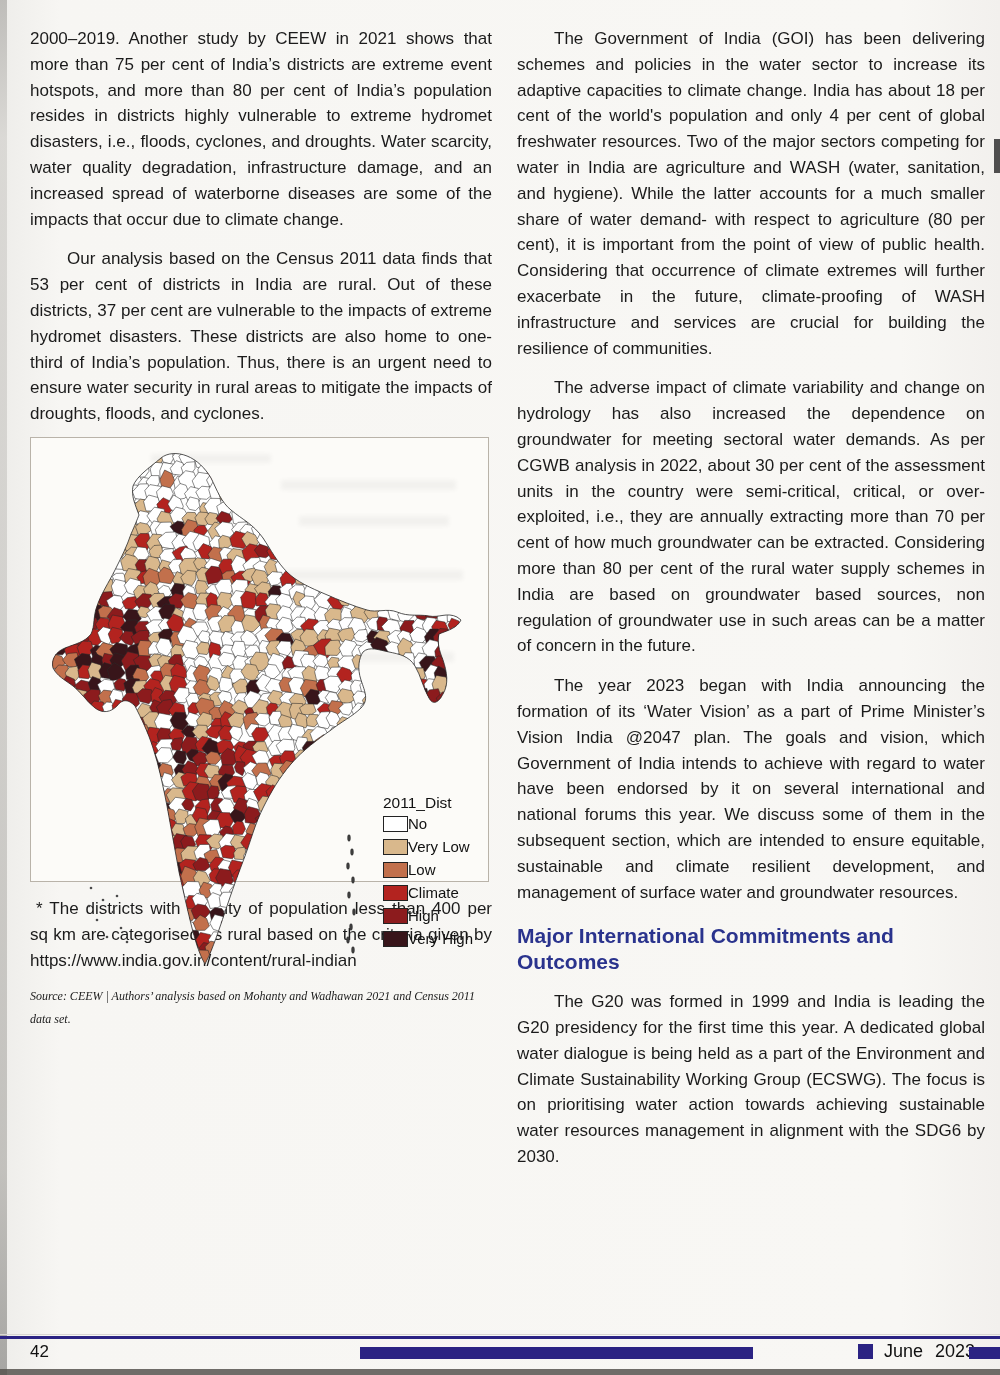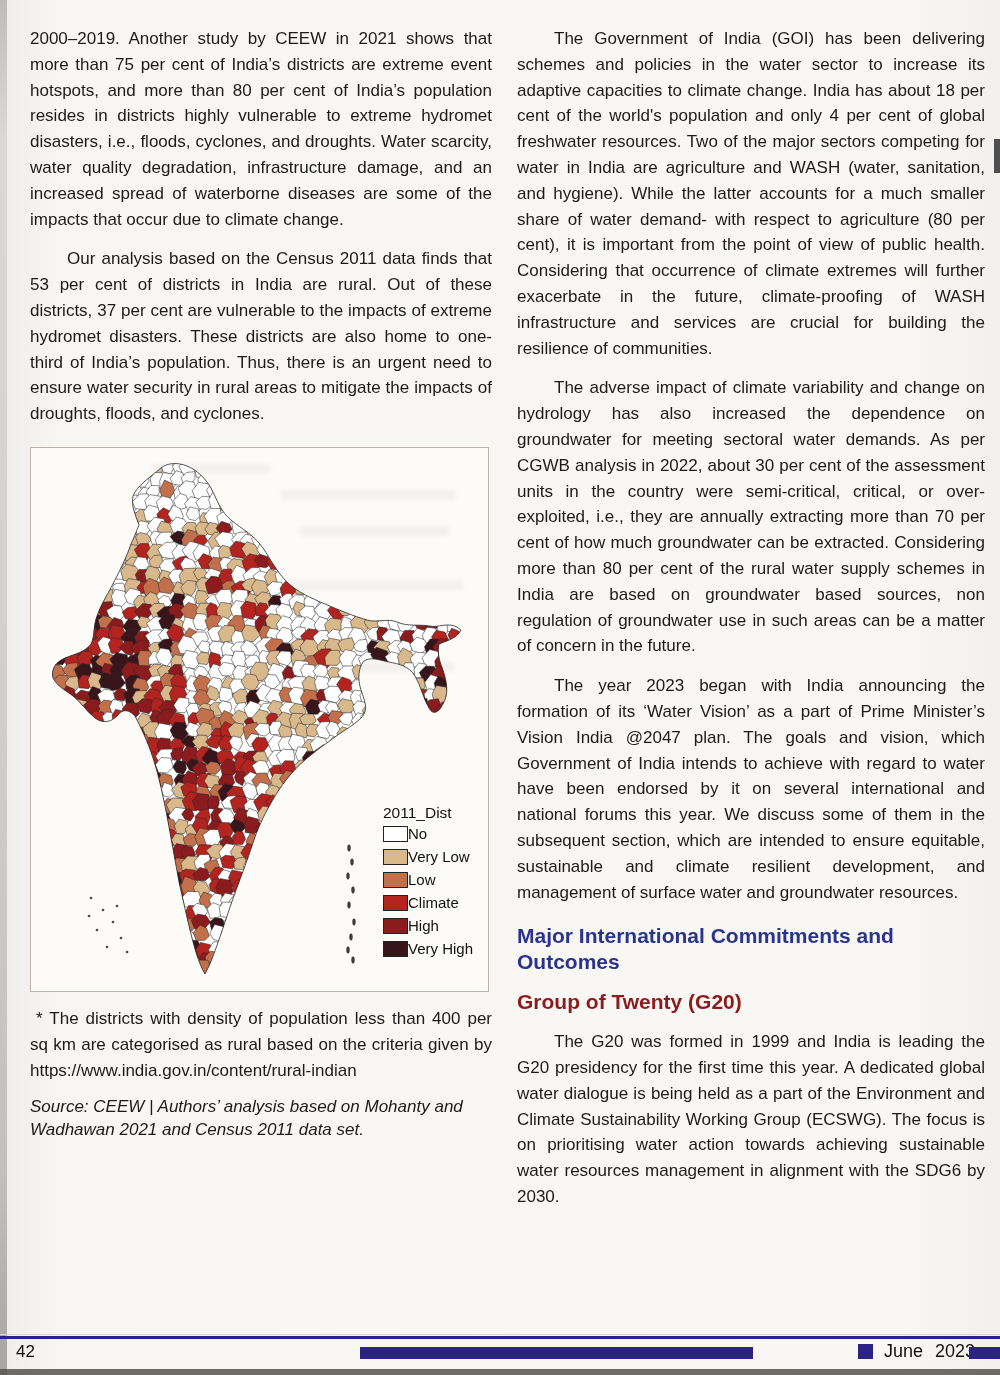--- a/index.html
+++ b/index.html
@@ -20,42 +20,42 @@
   .para{margin-top:14px !important;}
   .indent{text-indent:37px;}
 
   h2{margin:22px 0 0 0;font-size:21px;line-height:26px;font-weight:bold;text-align:left;}
   .h-maroon{color:#8e1b1c;}
   .h-blue{color:#2a338d;margin-top:18px;}
   .h-g20{margin-top:14px;}
 
   .fig-caption{margin-top:16px !important;font-weight:bold;line-height:26.5px;}
 
-  .figure{position:relative;margin-top:20px;width:459px;height:545px;box-sizing:border-box;
+  .figure{position:relative;margin-top:10px;width:459px;height:445px;box-sizing:border-box;
     background:#fcfbf8;border:1px solid #b9b3a9;}
   .figure svg{position:absolute;left:0;top:2px;}
   .bleed{position:absolute;background:#555;opacity:.06;filter:blur(2px);border-radius:3px;}
   .b1{left:250px;top:42px;width:175px;height:10px;}
   .b2{left:268px;top:78px;width:150px;height:10px;}
   .b3{left:242px;top:132px;width:190px;height:10px;}
   .b4{left:298px;top:214px;width:125px;height:10px;}
   .b5{left:120px;top:16px;width:120px;height:9px;}
 
   .map-legend{position:absolute;left:352px;top:352px;width:105px;}
   .lg-title{font-size:15.5px;color:#111;margin:0 0 8px 2px;text-align:left;}
   .lg-row{display:flex;align-items:center;margin-bottom:7px;}
   .lg-swatch{width:25px;height:16px;border:1.3px solid #222;box-sizing:border-box;flex:0 0 auto;}
   .lg-label{font-size:15px;color:#111;line-height:16px;white-space:nowrap;}
 
   .footnote{margin-top:14px !important;text-indent:6px;}
-  .source{margin-top:12px !important;font-style:italic;font-size:17px;line-height:23px;text-align:left;}
+  .source{margin-top:12px !important;font-style:italic;font-size:12px;line-height:23px;text-align:left;font-family:Liberation Serif, serif;}
 
   .footer-rule{position:absolute;left:0;top:1334px;width:100%;height:1px;background:#d8d6d2;}
   .footer-line{position:absolute;left:0;top:1336px;width:100%;height:3px;background:#2b2383;}
-  .page-num{position:absolute;left:16px;top:1342px;font-size:17px;color:#111;}
+  .page-num{position:absolute;left:30px;top:1342px;font-size:17px;color:#111;}
   .f-bar1{position:absolute;left:360px;top:1347px;width:393px;height:12px;background:#2b2383;}
   .f-brand{position:absolute;left:762px;top:1375px;font-size:18px;color:#111;letter-spacing:.2px;text-decoration:underline;}
   .f-square{position:absolute;left:858px;top:1344px;width:15px;height:15px;background:#2b2383;}
   .f-issue{position:absolute;left:884px;top:1341px;font-size:18px;color:#111;word-spacing:7px;}
   .f-bar2{position:absolute;left:969px;top:1347px;width:31px;height:12px;background:#2b2383;}
 </style>
 </head>
 <body>
 
 <div class="page">
@@ -1677,21 +1677,20 @@
 
     <p class="footnote">* The districts with density of population less than 400 per sq km are categorised as rural based on the criteria given by https://www.india.gov.in/content/rural-indian</p>
     <p class="source">Source: CEEW | Authors’ analysis based on Mohanty and Wadhawan 2021 and Census 2011 data set.</p>
   </div>
 
   <div class="col col-right">
     <p class="indent">The Government of India (GOI) has been delivering schemes and policies in the water sector to increase its adaptive capacities to climate change. India has about 18 per cent of the world's population and only 4 per cent of global freshwater resources. Two of the major sectors competing for water in India are agriculture and WASH (water, sanitation, and hygiene). While the latter accounts for a much smaller share of water demand- with respect to agriculture (80 per cent), it is important from the point of view of public health. Considering that occurrence of climate extremes will further exacerbate in the future, climate-proofing of WASH infrastructure and services are crucial for building the resilience of communities.</p>
     <p class="para indent">The adverse impact of climate variability and change on hydrology has also increased the dependence on groundwater for meeting sectoral water demands. As per CGWB analysis in 2022, about 30 per cent of the assessment units in the country were semi-critical, critical, or over-exploited, i.e., they are annually extracting more than 70 per cent of how much groundwater can be extracted. Considering more than 80 per cent of the rural water supply schemes in India are based on groundwater based sources, non regulation of groundwater use in such areas can be a matter of concern in the future.</p>
     <p class="para indent">The year 2023 began with India announcing the formation of its ‘Water Vision’ as a part of Prime Minister’s Vision India @2047 plan. The goals and vision, which Government of India intends to achieve with regard to water have been endorsed by it on several international and national forums this year. We discuss some of them in the subsequent section, which are intended to ensure equitable, sustainable and climate resilient development, and management of surface water and groundwater resources.</p>
     <h2 class="h-blue">Major International Commitments and Outcomes</h2>
-    <h2 class="h-maroon h-g20">Group of Twenty (G20)</h2>
     <p class="para indent">The G20 was formed in 1999 and India is leading the G20 presidency for the first time this year. A dedicated global water dialogue is being held as a part of the Environment and Climate Sustainability Working Group (ECSWG). The focus is on prioritising water action towards achieving sustainable water resources management in alignment with the SDG6 by 2030.</p>
   </div>
 
   <div class="footer-rule"></div>
   <div class="footer-line"></div>
   <div class="page-num">42</div>
   <div class="f-bar1"></div>
   <div class="f-brand">Kurukshetra</div>
   <div class="f-square"></div>
   <div class="f-issue">June 2023</div>

